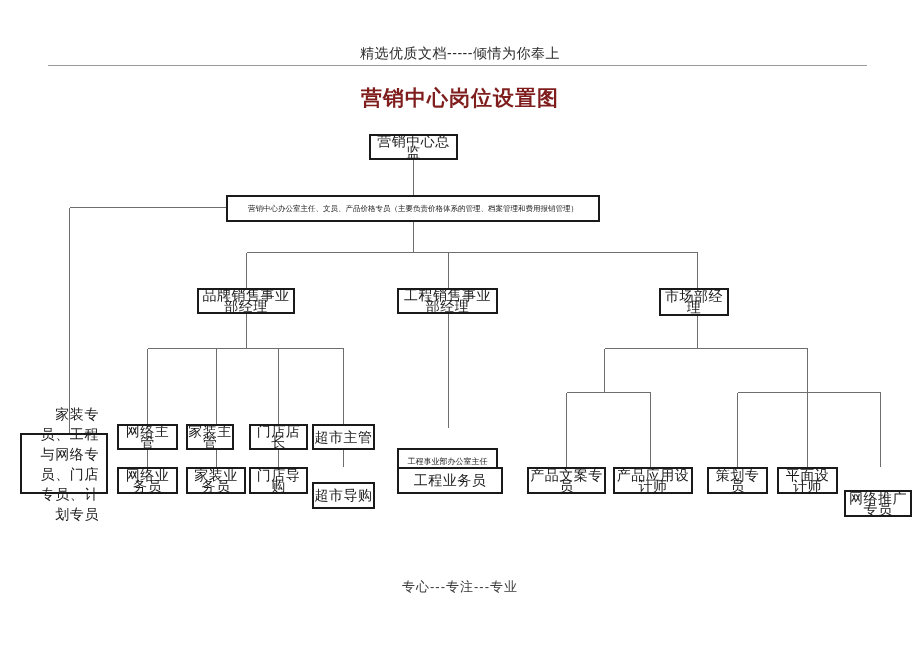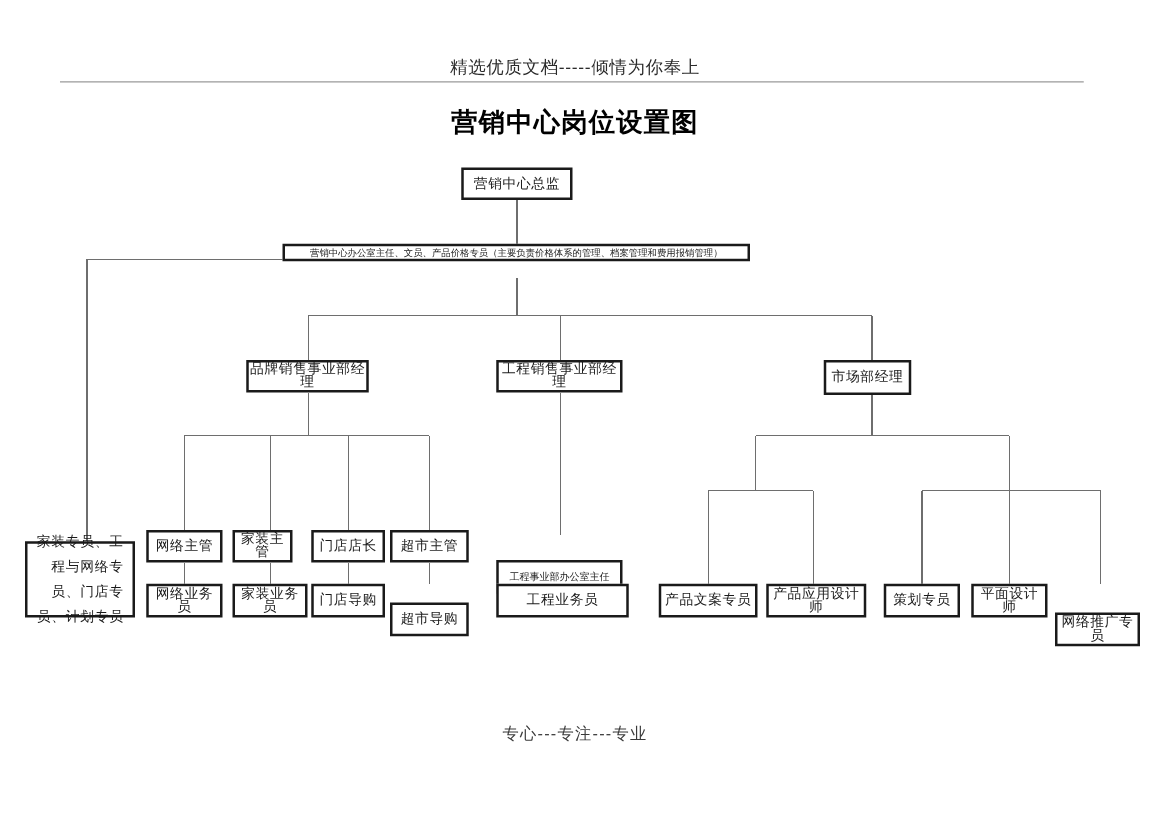--- a/index.html
+++ b/index.html
@@ -7,27 +7,27 @@
     position:relative;width:920px;height:651px;background:#ffffff;overflow:hidden;
     font-family:"Liberation Sans","DejaVu Sans",sans-serif;color:#1a1a1a;
   }
   .hdr{
     position:absolute;top:45px;left:0;width:920px;text-align:center;
     font-size:14px;color:#2b2b2b;letter-spacing:.5px;
   }
   .hdr-rule{position:absolute;top:65px;left:48px;width:819px;border-top:1px solid #9a9a9a;height:0;}
   .title{
     position:absolute;top:84px;left:0;width:920px;margin:0;text-align:center;
-    font-size:21px;font-weight:bold;letter-spacing:1px;color:#000000;
+    font-size:21px;font-weight:bold;letter-spacing:1px;color:#7f1d1d;
   }
   .connectors{position:absolute;left:0;top:0;}
   .node{
     position:absolute;box-sizing:border-box;border:2px solid #1a1a1a;background:#fff;
     display:flex;align-items:center;justify-content:center;text-align:center;
-    font-size:11px;line-height:11px;color:#1a1a1a;letter-spacing:.5px;
+    font-size:14px;line-height:11px;color:#1a1a1a;letter-spacing:.5px;
   }
   .node.wide{font-size:7.5px;white-space:nowrap;letter-spacing:0;}
   .node.mid{font-size:8px;letter-spacing:0;}
   .node.multi{
     justify-content:flex-start;text-align:right;align-items:center;
     padding:0 7px;white-space:normal;line-height:20px;letter-spacing:.6px;
   }
   .ftr{
     position:absolute;top:578px;left:0;width:920px;text-align:center;
     font-size:13px;color:#3a3a3a;letter-spacing:1px;
@@ -59,21 +59,21 @@
       M604.5 348.5 V392.5
       M566.5 392.5 H650.5
       M566.5 392.5 V467  M650.5 392.5 V467
       M807.5 348.5 V392.5
       M737.5 392.5 H880.5
       M737.5 392.5 V467  M807.5 392.5 V467  M880.5 392.5 V467"></path>
   </svg>
 
   <div class="node" style="left:369px;top:134px;width:89px;height:26px;">营销中心总监</div>
 
-  <div class="node wide" style="left:226px;top:195px;width:374px;height:14px;">营销中心办公室主任、文员、产品价格专员（主要负责价格体系的管理、档案管理和费用报销管理）</div>
+  <div class="node wide" style="left:226px;top:195px;width:374px;height:27px;">营销中心办公室主任、文员、产品价格专员（主要负责价格体系的管理、档案管理和费用报销管理）</div>
 
   <div class="node multi" style="left:20px;top:433px;width:88px;height:61px;">家装专员、工程与网络专员、门店专员、计划专员</div>
 
   <div class="node" style="left:197px;top:288px;width:98px;height:26px;">品牌销售事业部经理</div>
 
   <div class="node" style="left:397px;top:288px;width:101px;height:26px;">工程销售事业部经理</div>
 
   <div class="node" style="left:659px;top:288px;width:70px;height:28px;">市场部经理</div>
 
   <div class="node" style="left:117px;top:424px;width:61px;height:26px;">网络主管</div>

